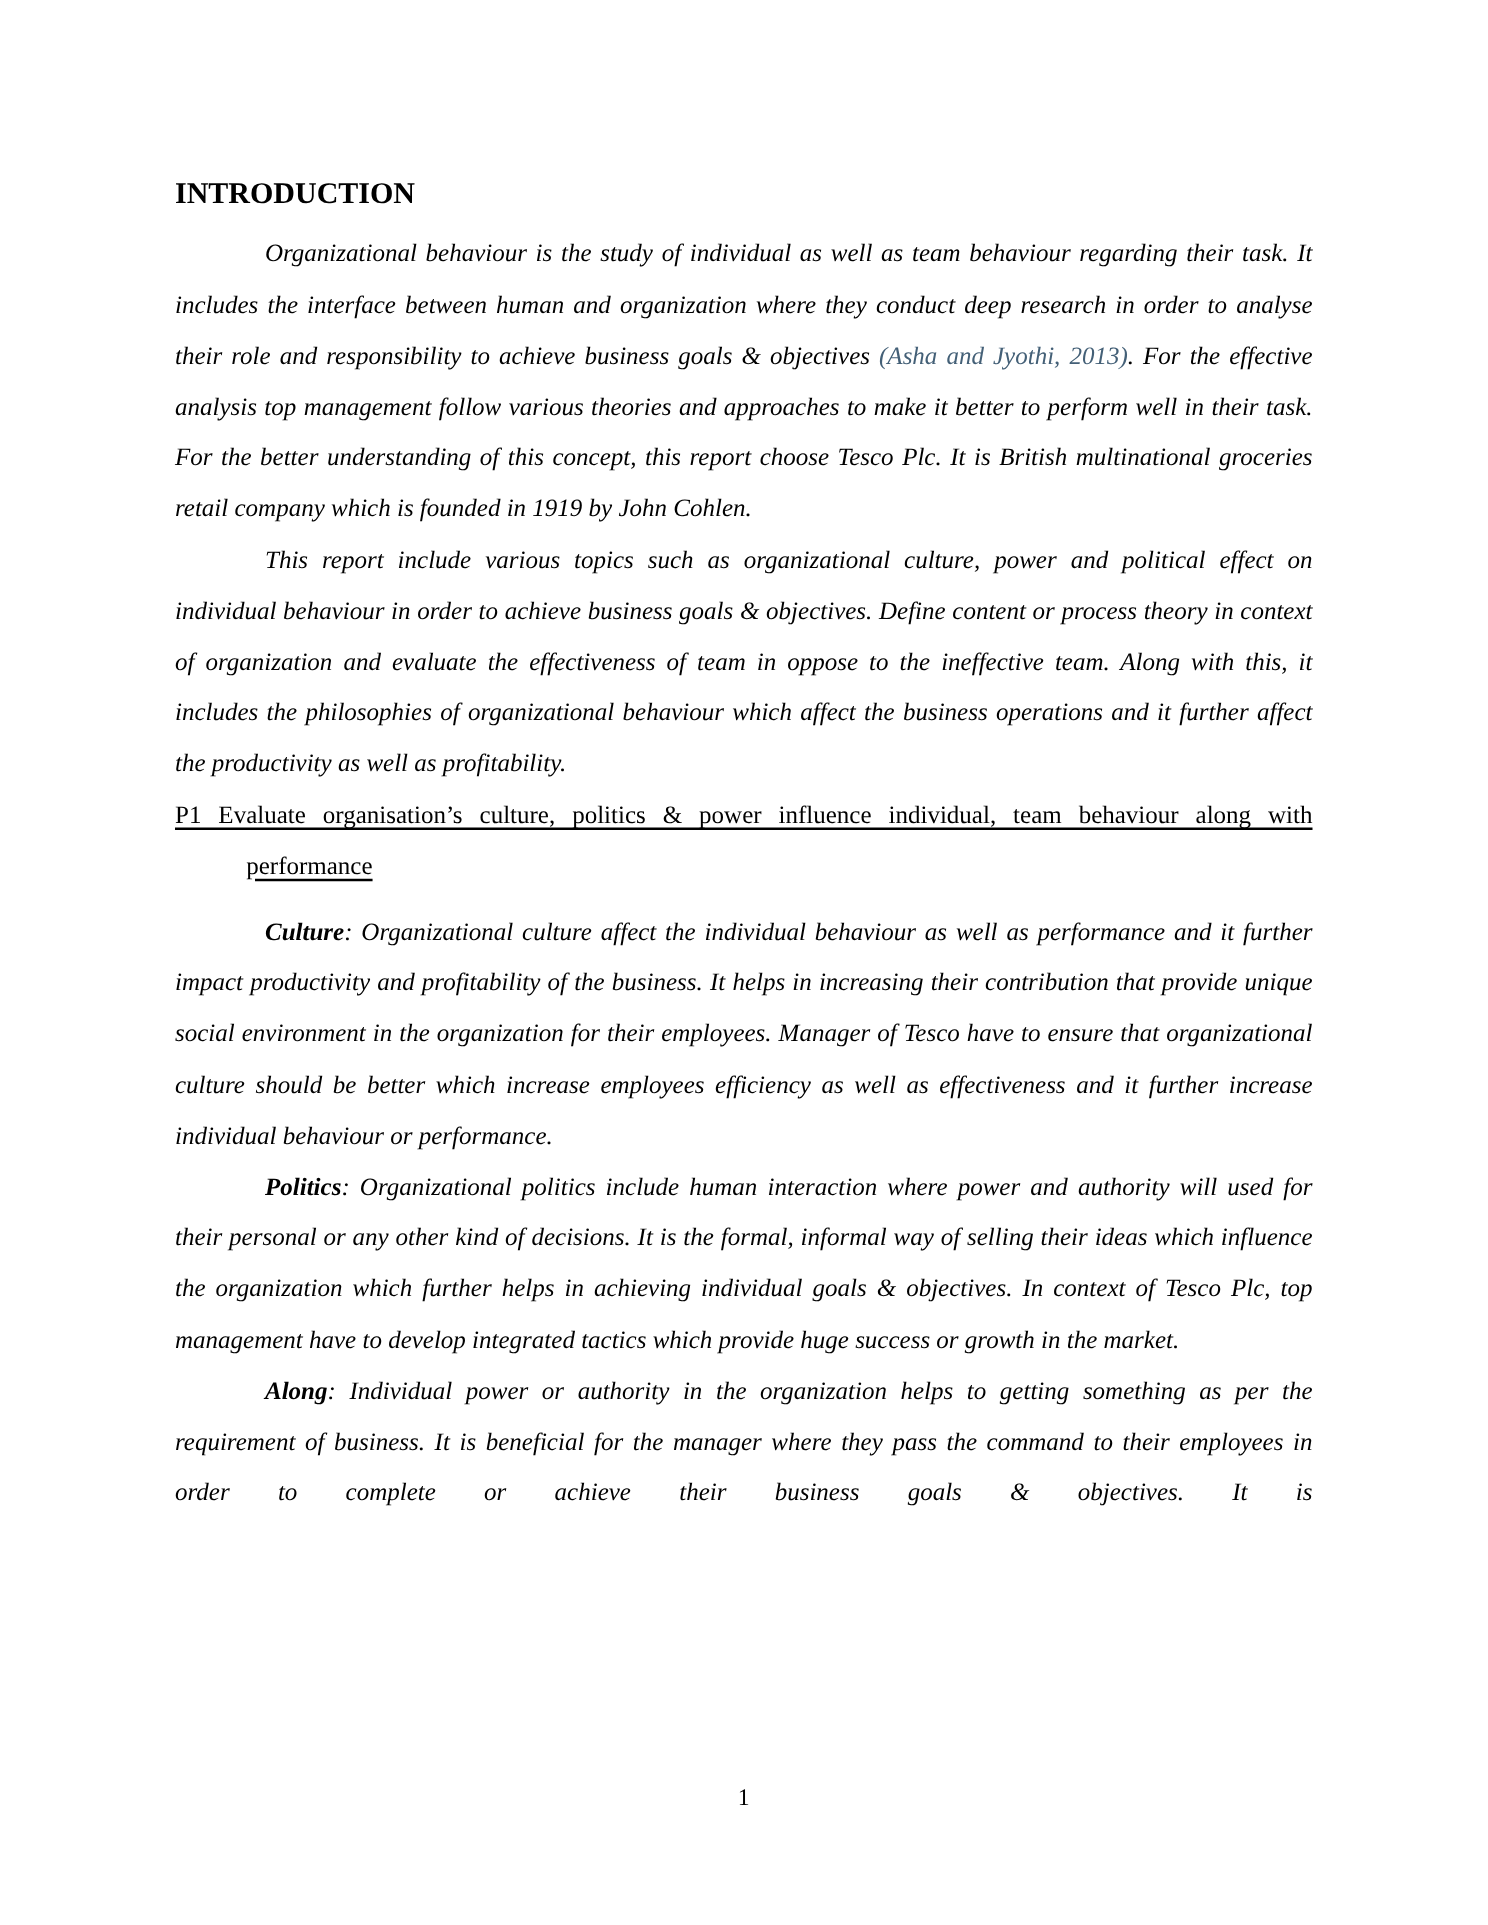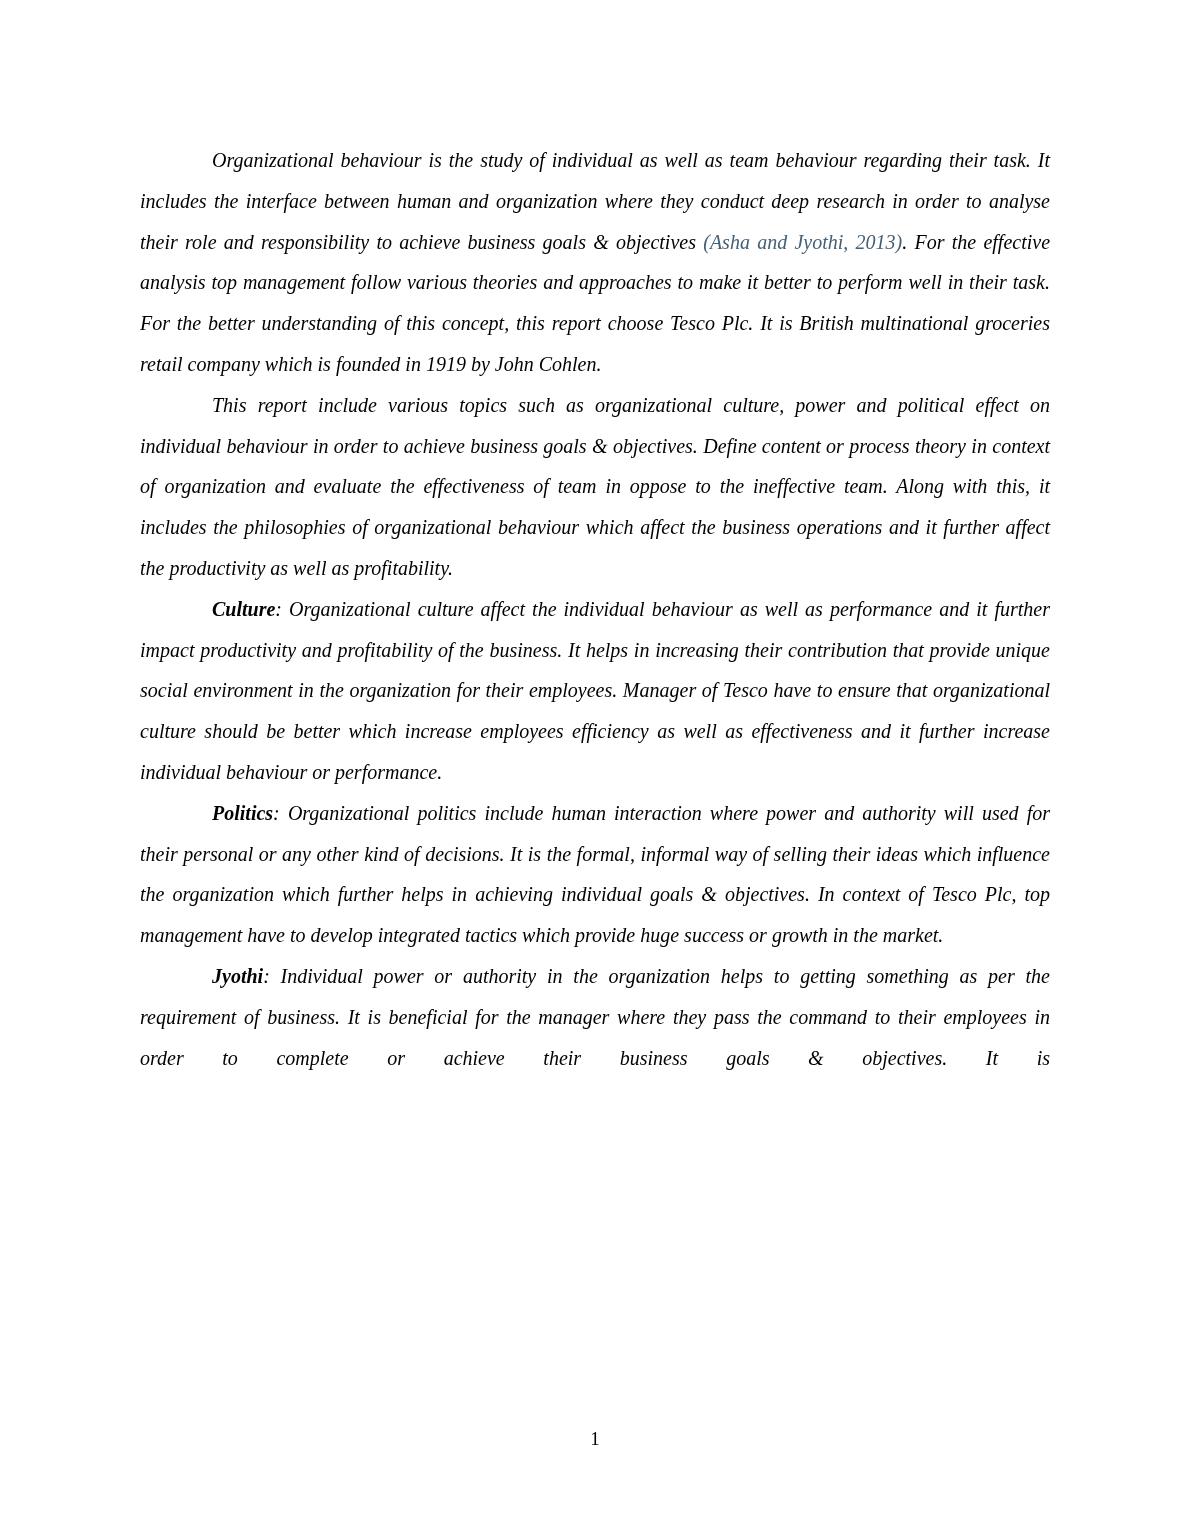--- a/index.html
+++ b/index.html
@@ -63,28 +63,30 @@
     font-size: 19px;
     line-height: 1;
     color: #000000;
   }
 </style>
 </head>
 <body>
 
 <div class="page">
 
+  <h1 class="doc-heading">INTRODUCTION</h1>
 
   <p class="body-par"><span>Organizational behaviour is the study of individual as well as team behaviour regarding their task. It includes the interface between human and organization where they conduct deep research in order to analyse their role and responsibility to achieve business goals &amp; objectives </span><span class="citation">(Asha and Jyothi, 2013)</span><span>. For the effective analysis top management follow various theories and approaches to make it better to perform well in their task. For the better understanding of this concept, this report choose Tesco Plc. It is British multinational groceries retail company which is founded in 1919 by John Cohlen.</span></p>
 
   <p class="body-par">This report include various topics such as organizational culture, power and political effect on individual behaviour in order to achieve business goals &amp; objectives. Define content or process theory in context of organization and evaluate the effectiveness of team in oppose to the ineffective team. Along with this, it includes the philosophies of organizational behaviour which affect the business operations and it further affect the productivity as well as profitability.</p>
 
 
+  <h2 class="p1-heading">P1 Evaluate organisation’s culture, politics &amp; power influence individual, team behaviour along with performance</h2>
 
   <p class="body-par"><strong>Culture</strong><span>: Organizational culture affect the individual behaviour as well as performance and it further impact productivity and profitability of the business. It helps in increasing their contribution that provide unique social environment in the organization for their employees. Manager of Tesco have to ensure that organizational culture should be better which increase employees efficiency as well as effectiveness and it further increase individual behaviour or performance.</span></p>
 
   <p class="body-par"><strong>Politics</strong><span>: Organizational politics include human interaction where power and authority will used for their personal or any other kind of decisions. It is the formal, informal way of selling their ideas which influence the organization which further helps in achieving individual goals &amp; objectives. In context of Tesco Plc, top management have to develop integrated tactics which provide huge success or growth in the market.</span></p>
 
-  <p class="body-par continued"><strong>Jyothi</strong><span>: Individual power or authority in the organization helps to getting something as per the requirement of business. It is beneficial for the manager where they pass the command to their employees in order to complete or achieve their business goals &amp; objectives. It is</span></p>
+  <p class="body-par continued"><strong>Along</strong><span>: Individual power or authority in the organization helps to getting something as per the requirement of business. It is beneficial for the manager where they pass the command to their employees in order to complete or achieve their business goals &amp; objectives. It is</span></p>
 
   <div class="page-number">1</div>
 
 </div>
 
 </body></html>

